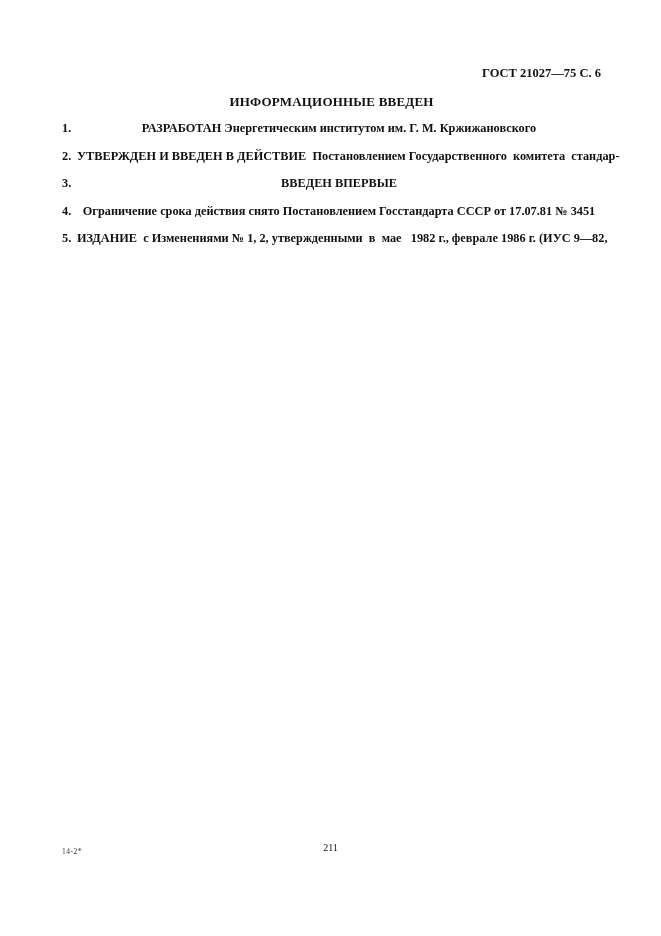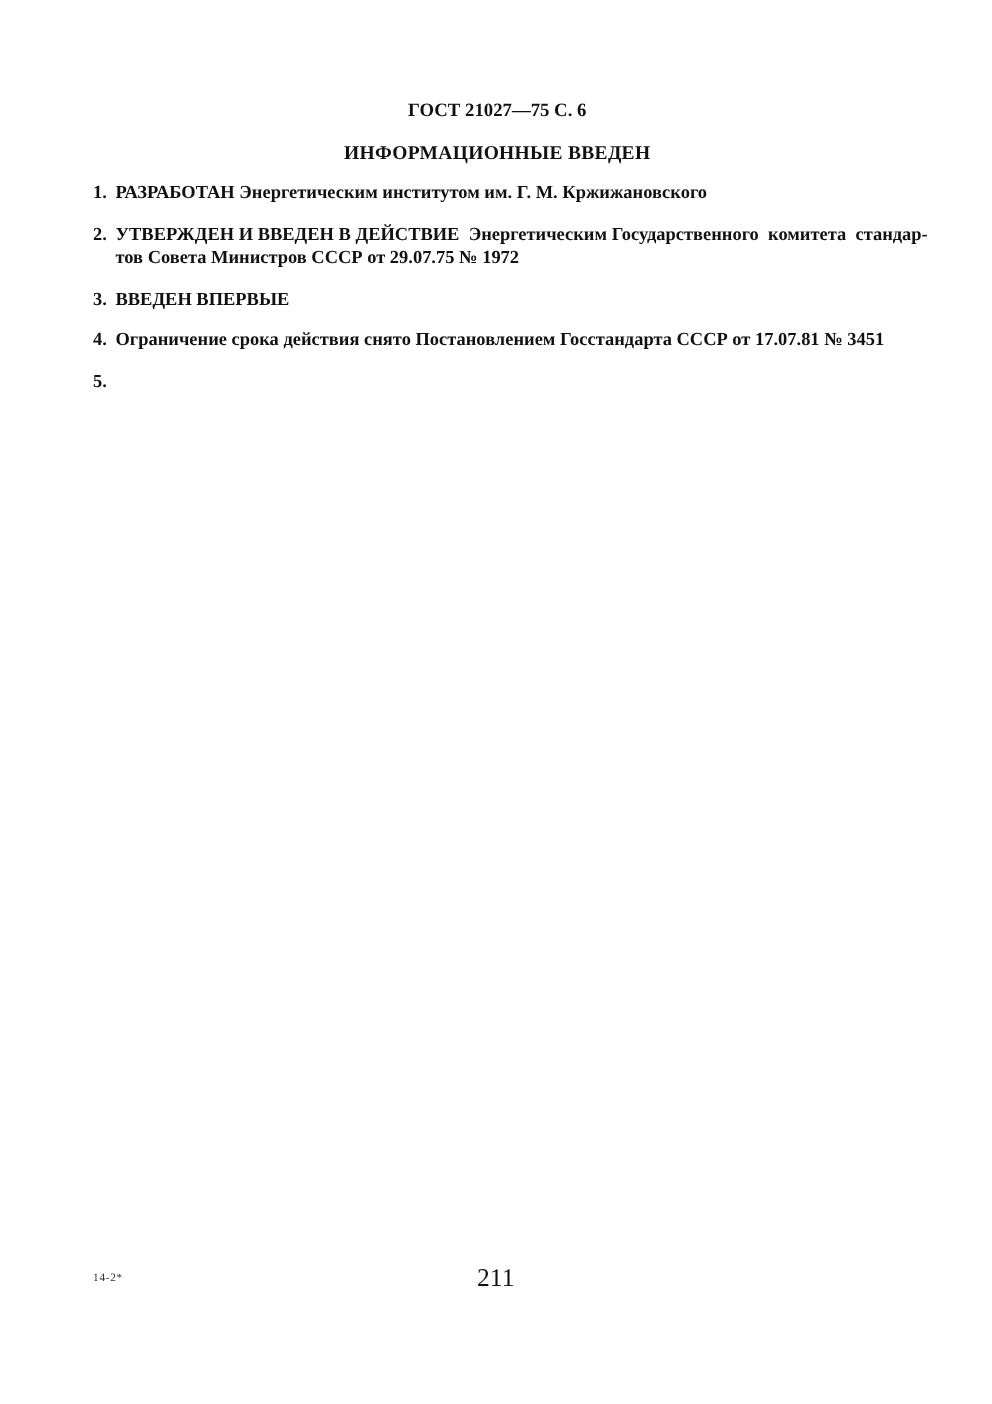--- a/index.html
+++ b/index.html
@@ -14,21 +14,21 @@
   .page {
     position: absolute;
     inset: 0;
     background: #ffffff;
   }
   .header {
     position: absolute;
     top: 66px;
     left: 62px;
     width: 539px;
-    text-align: center;
+    text-align: right;
     font-weight: bold;
     font-size: 12.5px;
   }
   .title {
     position: absolute;
     top: 94px;
     left: 62px;
     width: 539px;
     text-align: center;
     font-weight: bold;
@@ -46,36 +46,36 @@
     margin-bottom: 12px;
     font-weight: bold;
     font-size: 12.3px;
     line-height: 15.5px;
   }
   .num {
     width: 15px;
     flex: none;
   }
   .item-text { flex: 1 1 auto; }
-  .line { white-space: pre; }
+  .line { white-space: pre; text-align: center; }
   .footer-mark {
     position: absolute;
     left: 62px;
     top: 847px;
     font-size: 7.5px;
     color: #333333;
     letter-spacing: 0.5px;
   }
   .footer-page {
     position: absolute;
     left: 0;
     top: 842px;
     width: 661px;
     text-align: center;
-    font-size: 17px;
+    font-size: 10px;
   }
 </style>
 </head>
 <body>
 
 <div class="page">
 
   <div class="header">
     <span>ГОСТ 21027—75 С. 6</span>
   </div>
@@ -85,39 +85,39 @@
   <div class="items">
       <div class="item">
         <span class="num">1.</span>
         <div class="item-text">
           <div class="line">РАЗРАБОТАН Энергетическим институтом им. Г. М. Кржижановского</div>
         </div>
       </div>
       <div class="item">
         <span class="num">2.</span>
         <div class="item-text">
-          <div class="line">УТВЕРЖДЕН И ВВЕДЕН В ДЕЙСТВИЕ  Энергетическим Государственного  комитета  стандар-</div>
-          <div class="line">тов Совета Министров СССР от 29.07.75 № 1972</div>
+          <div class="line">УТВЕРЖДЕН И ВВЕДЕН В ДЕЙСТВИЕ  Постановлением Государственного  комитета  стандар-</div>
         </div>
       </div>
       <div class="item">
         <span class="num">3.</span>
         <div class="item-text">
           <div class="line">ВВЕДЕН ВПЕРВЫЕ</div>
         </div>
       </div>
       <div class="item">
         <span class="num">4.</span>
         <div class="item-text">
           <div class="line">Ограничение срока действия снято Постановлением Госстандарта СССР от 17.07.81 № 3451</div>
         </div>
       </div>
       <div class="item">
         <span class="num">5.</span>
         <div class="item-text">
+          <div class="line">ИЗДАНИЕ  с Изменениями № 1, 2, утвержденными  в  мае   1982 г., феврале 1986 г. (ИУС 9—82,</div>
         </div>
       </div>
     </div>
 
   <span class="footer-mark">14-2*</span>
 
   <div class="footer-page">211</div>
 
 </div>
 

